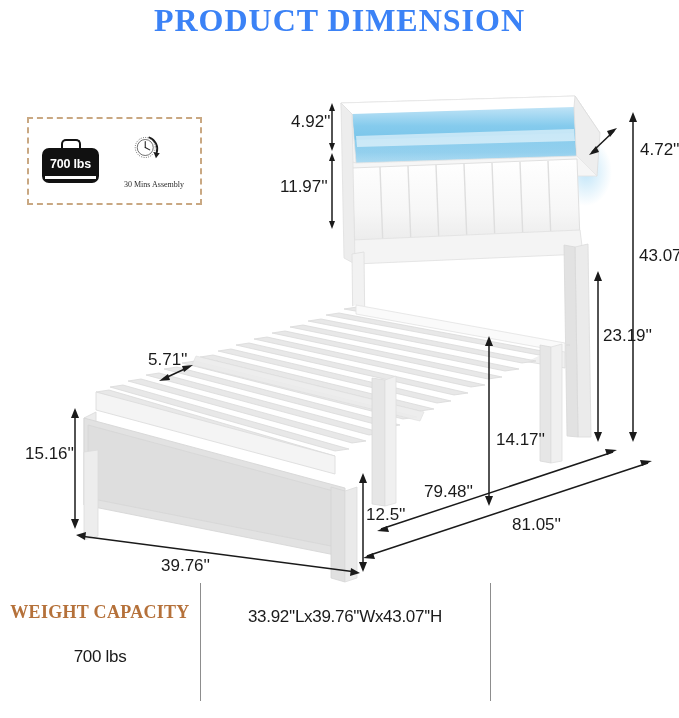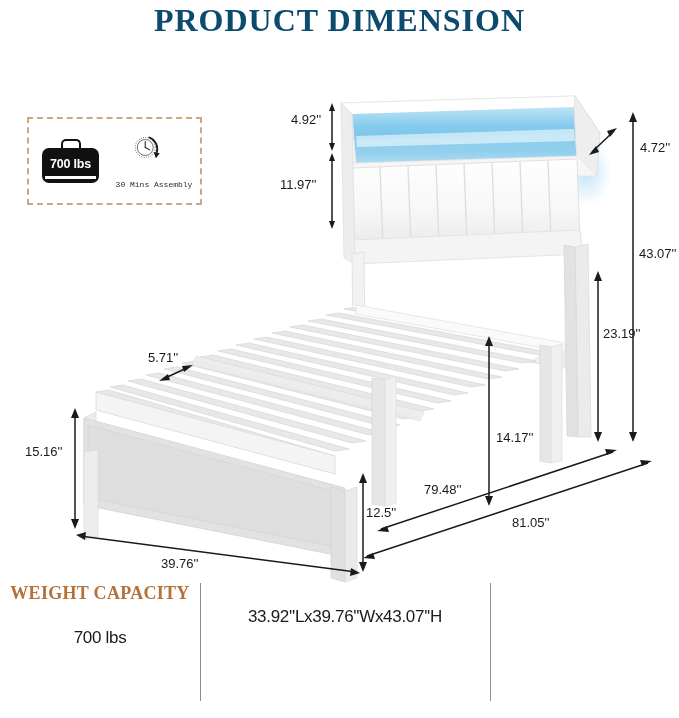--- a/index.html
+++ b/index.html
@@ -13,21 +13,21 @@
   .page{position:relative;width:679px;height:718px;}
 
   
   .title{
     position:absolute;left:0;top:2px;width:679px;
     text-align:center;
     font-family:"Liberation Serif", serif;
     font-weight:bold;
     font-size:32px;
     letter-spacing:1px;
-    color:#0c4a6e;
+    color:#3b82f6;
   }
 
   
   .badge-box{
     position:absolute;left:27px;top:117px;width:175px;height:88px;
     border:2px dashed #c9a882;
     box-sizing:border-box;
   }
   .badge-inner{
     position:absolute;left:0;top:0;width:100%;height:100%;
@@ -56,52 +56,53 @@
   .case-band{
     position:absolute;left:3px;bottom:4px;width:51px;height:3px;background:#fff;
   }
   .clock-wrap{
     position:relative;width:78px;height:56px;
     display:flex;flex-direction:column;align-items:center;
   }
   .clock-svg{display:block;}
   .clock-label{
     font-size:8px;color:#2b2b2b;margin-top:18px;white-space:nowrap;
-    font-family:Liberation Mono, monospace;
+    font-family:Liberation Serif, serif;
     padding-left:12px;
   }
 
   
   .bed-svg{position:absolute;left:0;top:0;}
 
   
   .dim{
     position:absolute;
     font-family:"Liberation Sans", sans-serif;
-    font-size:13px;
+    font-size:17px;
     color:#1a1a1a;
     white-space:nowrap;
   }
 
   
   .spec-table{
     position:absolute;left:0;top:583px;width:679px;height:118px;
   }
   .spec-divider{
     position:absolute;top:0;width:1px;height:118px;background:#8d8d8d;
   }
   .spec-col{
     position:absolute;top:0;text-align:center;
   }
   .spec-head{
     font-family:"Liberation Serif", serif;
     font-weight:bold;
     font-size:18px;
     color:#b5713a;
     letter-spacing:0.3px;
+    margin-top:19px;
   }
   .spec-val{
     font-family:"Liberation Sans", sans-serif;
     font-size:17px;
     color:#1a1a1a;
     margin-top:24px;
     letter-spacing:-0.3px;
   }
 </style>
 </head>

